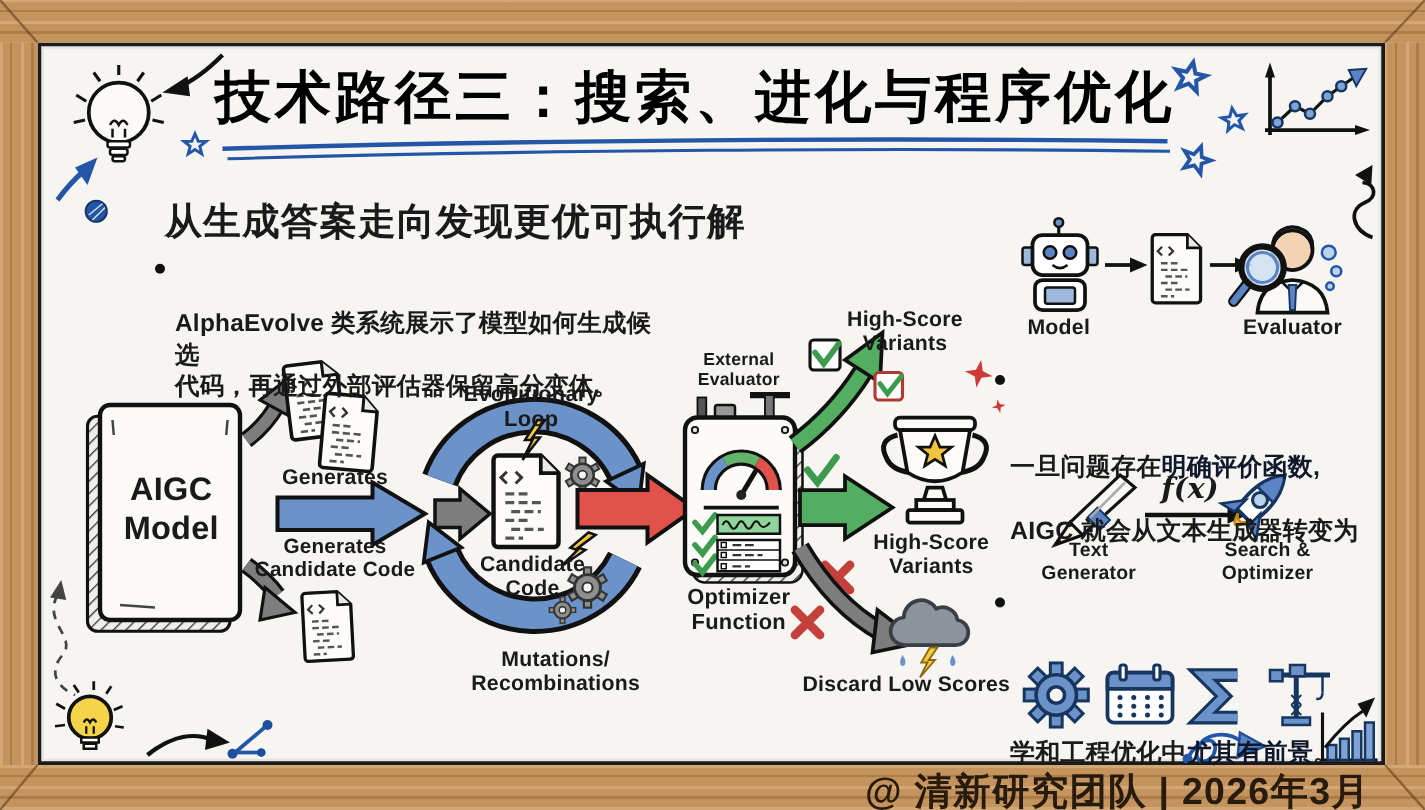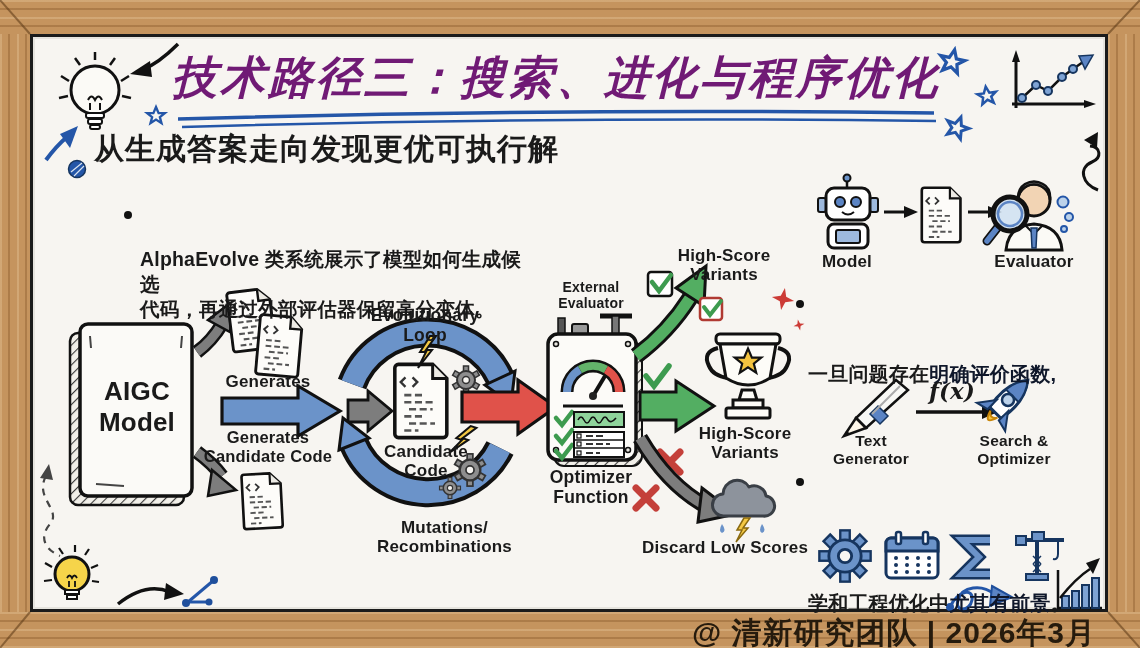--- a/index.html
+++ b/index.html
@@ -15,23 +15,23 @@
   .band-v{background:#c5945e;
     background-image:repeating-linear-gradient(to right,rgba(255,236,200,.22) 0 2px,
       transparent 2px 8px,rgba(115,68,24,.30) 8px 10px,transparent 10px 17px);}
   .b-left{left:0;top:0;width:30px;height:648px;}
   .b-right{left:1108px;top:0;width:32px;height:648px;}
   .b-top{left:0;top:0;width:1140px;height:34px;}
   .b-bottom{left:0;top:612px;width:1140px;height:36px;}
   svg.doodles{position:absolute;left:0;top:0;z-index:2;}
   .lbl{position:absolute;z-index:3;font-weight:bold;color:#1a1a1a;text-align:center;
        white-space:pre-line;line-height:1.14;letter-spacing:.2px;}
-  .title{left:160px;top:52px;width:792px;font-size:45px;color:#701a75;
-         letter-spacing:3px;white-space:nowrap;font-style:italic;}
-  .subtitle{left:94px;top:132px;width:540px;font-size:30px;text-align:left;letter-spacing:1px;}
+  .title{left:160px;top:52px;width:792px;font-size:45px;color:#000000;
+         letter-spacing:3px;white-space:nowrap;}
+  .subtitle{left:94px;top:161px;width:540px;font-size:30px;text-align:center;letter-spacing:1px;}
   .cn{text-align:left;line-height:1.28;margin-top:44px;}
   .red{color:#0f172a;}
   .fx{font-family:"DejaVu Serif","Liberation Serif",serif;font-style:italic;font-size:23px;}
   .footer{position:absolute;left:0;top:613px;width:1096px;text-align:right;z-index:3;
           font-size:30px;font-weight:bold;color:#261b0d;letter-spacing:1px;}
 </style>
 </head>
 <body>
 
 <div class="board"></div>
@@ -498,21 +498,21 @@
 Variants</div>
 <div class="lbl" style="left:686px;top:424px;width:118px;font-size:17px;">High-Score
 Variants</div>
 <div class="lbl" style="left:636px;top:538px;width:178px;font-size:17px;white-space:nowrap;">Discard Low Scores</div>
 
 <div class="lbl" style="left:816px;top:252px;width:62px;font-size:17px;">Model</div>
 <div class="lbl" style="left:986px;top:252px;width:96px;font-size:17px;">Evaluator</div>
 
 <div class="lbl cn" style="left:808px;top:292px;width:326px;font-size:20px;">
   <span>一旦问题存在</span><span class="red">明确评价函数,</span><br>
-  <br>
+  <span>AIGC 就会从文本生成器转变为</span><br>
 </div>
 
 <div class="lbl" style="left:828px;top:432px;width:86px;font-size:15.5px;">Text
 Generator</div>
 <div class="lbl fx" style="left:924px;top:378px;width:56px;">f(x)</div>
 <div class="lbl" style="left:962px;top:432px;width:104px;font-size:15.5px;">Search &amp;
 Optimizer</div>
 
 <div class="lbl cn" style="left:808px;top:470px;width:326px;font-size:20px;">
   <br>

